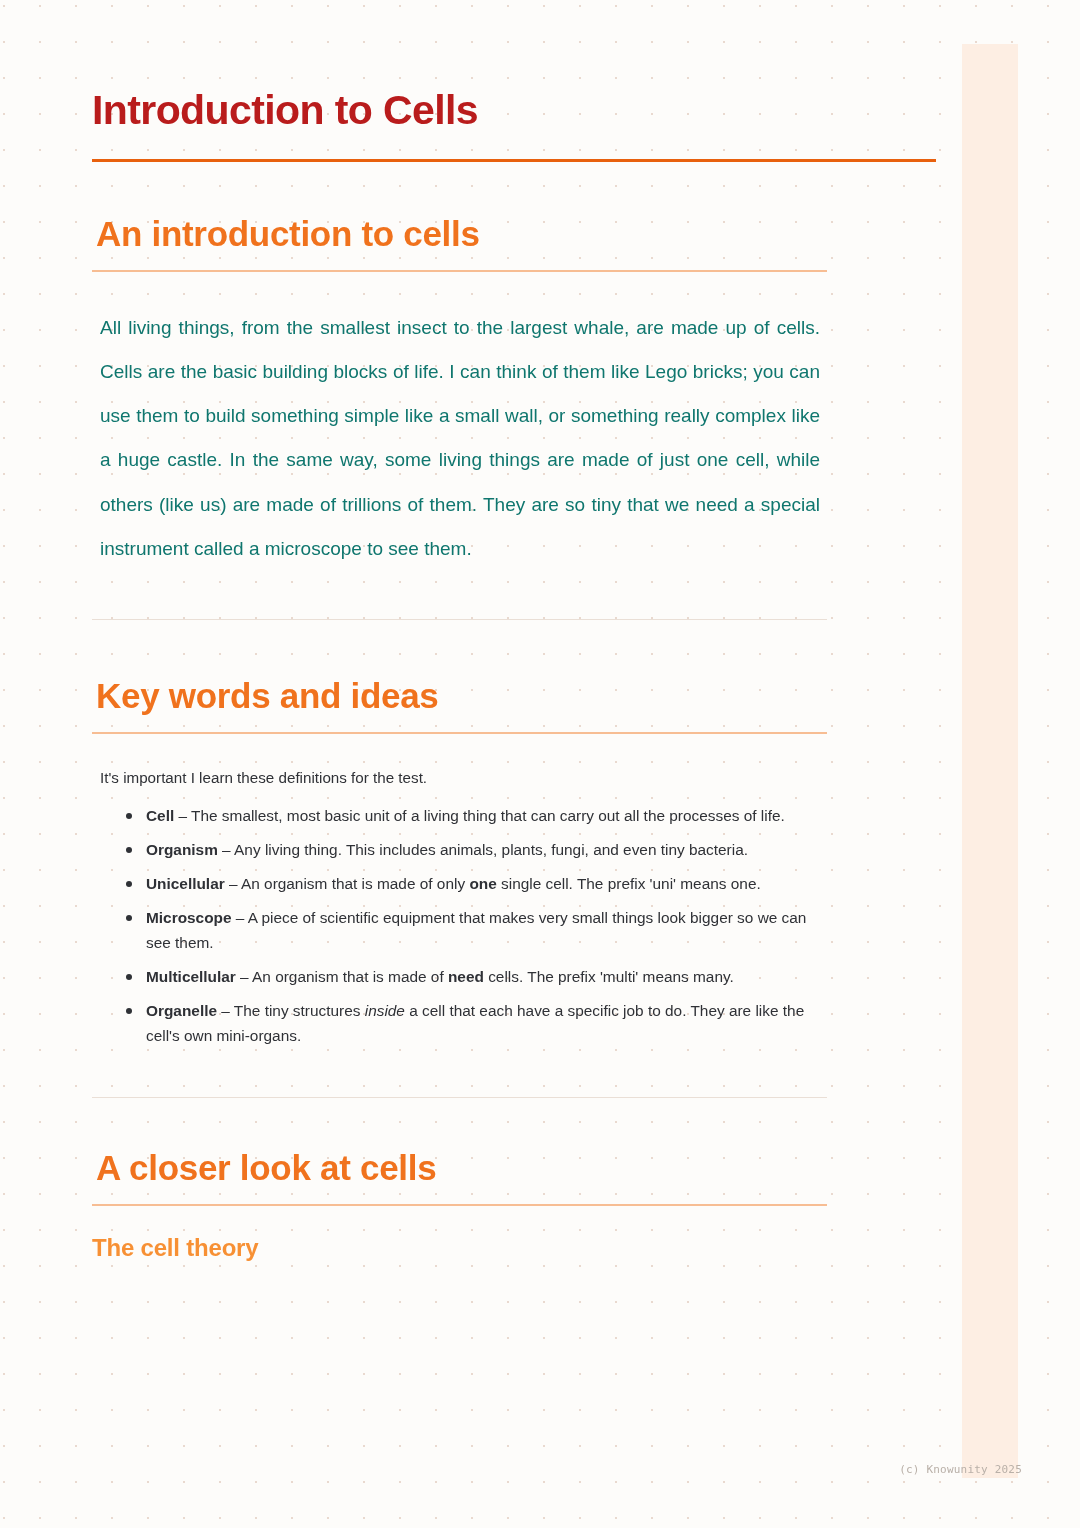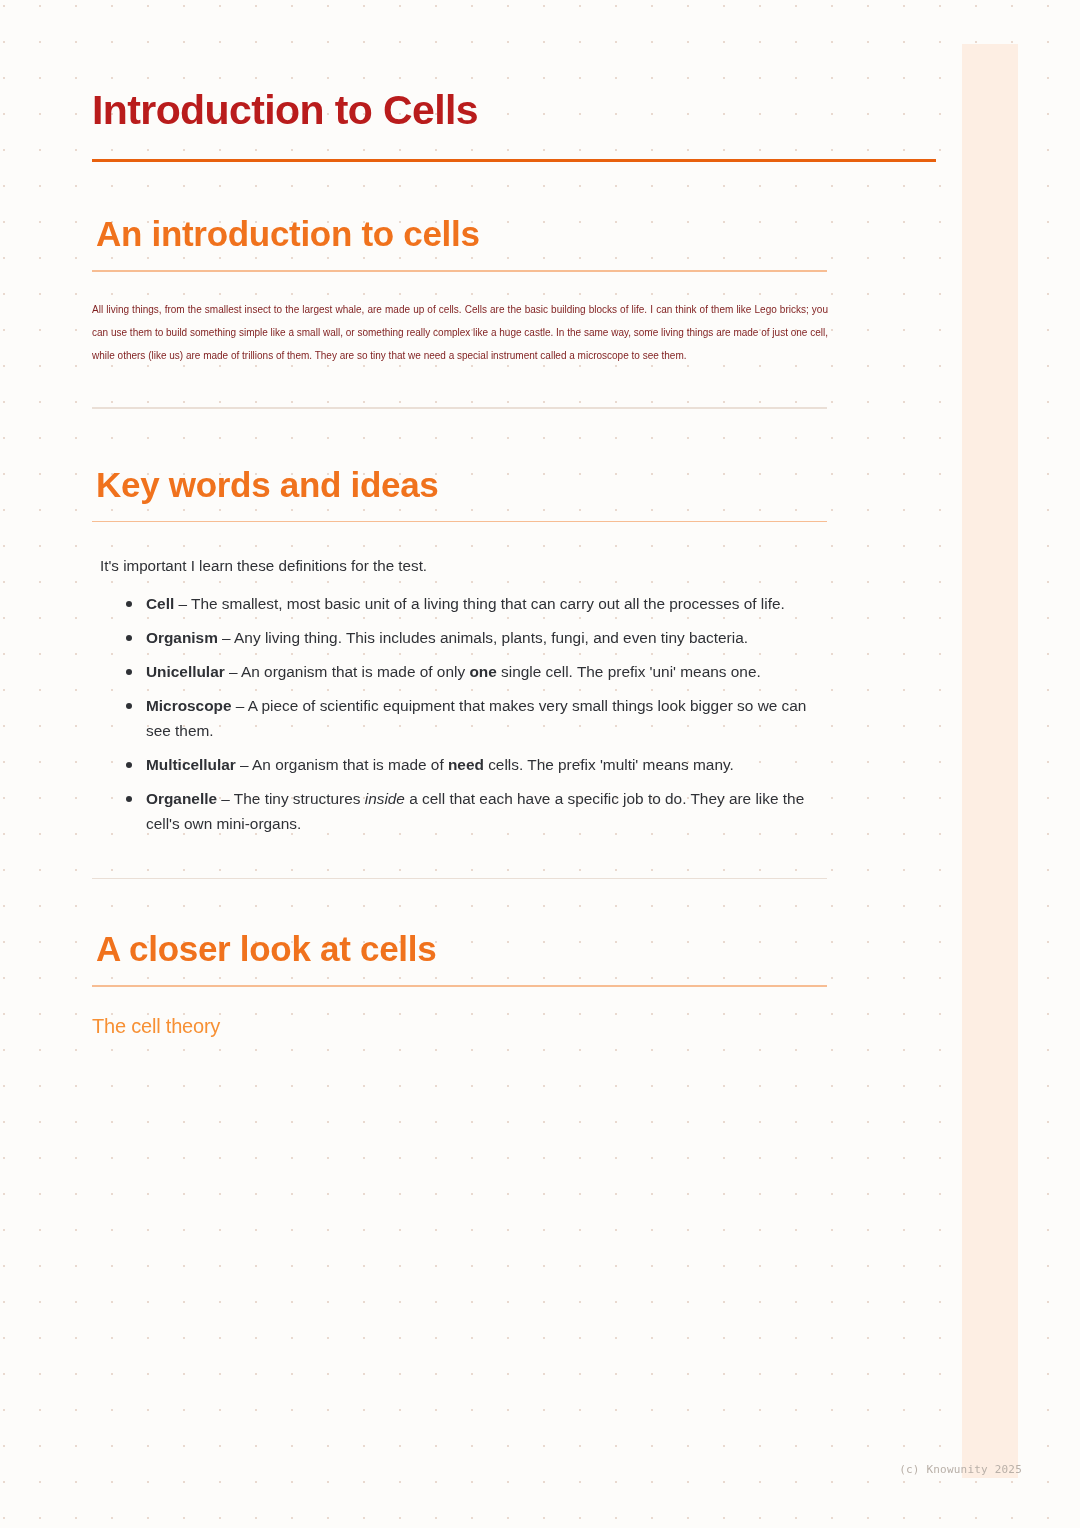--- a/index.html
+++ b/index.html
@@ -65,44 +65,44 @@
     letter-spacing: -0.3px;
   }
   .h2-rule {
     height: 1.5px;
     background: #f7bd93;
     width: 735px;
     margin-top: 16px;
   }
 
   .h3 {
-    font-size: 20px;
-    font-weight: normal;
+    font-size: 24px;
+    font-weight: bold;
     color: #f79034;
     margin: 0;
     letter-spacing: -0.2px;
   }
 
   .para {
-    font-size: 10px;
-    color: #7f1d1d;
+    font-size: 19px;
+    color: #0f766e;
     line-height: 2.33;
     text-align: justify;
-    margin: 0;
+    margin: 8px;
   }
 
   .lead {
     font-size: 15.2px;
     color: #2f3136;
     line-height: 1.6;
     margin: 8px;
   }
 
   ul.keywords {
-    margin: 14px 0 9px 0;
+    margin: 14px 0 16px 0;
     padding-left: 30px;
     list-style: none;
   }
   ul.keywords li {
     font-size: 15.4px;
     color: #2f3136;
     line-height: 1.62;
     margin-bottom: 9px;
     position: relative;
     padding-left: 24px;

